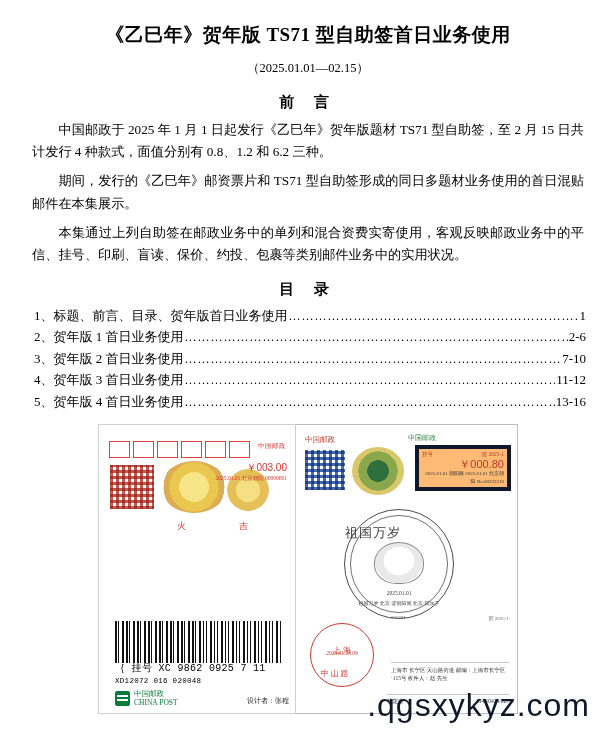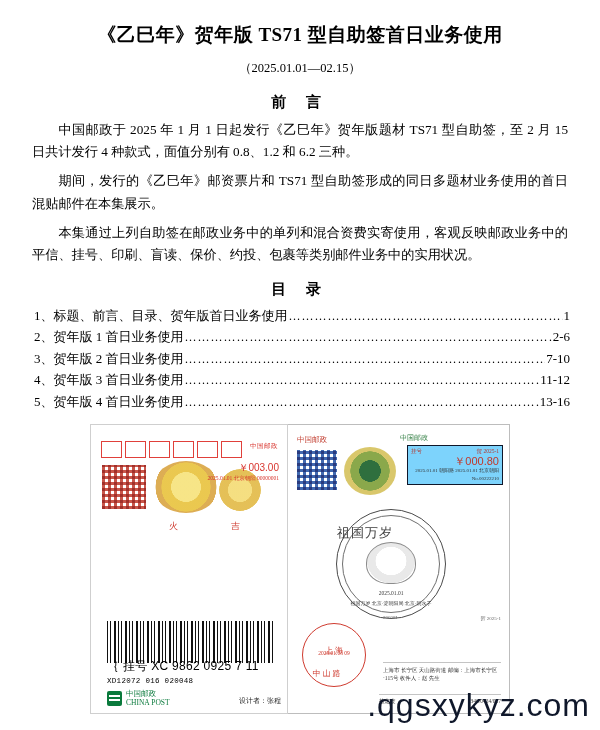--- a/index.html
+++ b/index.html
@@ -12,21 +12,21 @@
     background: #ffffff;
     font-family: "Liberation Serif", "DejaVu Serif", serif;
     color: #000000;
     overflow: hidden;
     position: relative;
   }
   .page {
     width: 600px;
     height: 730px;
     box-sizing: border-box;
-    padding: 16px 30px 0 30px;
+    padding: 16px 14px 0 30px;
     position: relative;
   }
   .doc-title {
     text-align: center;
     font-size: 19px;
     font-weight: bold;
     letter-spacing: 0.5px;
     margin: 6px 0 0 0;
     font-family: "Liberation Serif", "DejaVu Serif", serif;
   }
@@ -173,22 +173,22 @@
   .barcode {
     position: absolute;
     left: 16px; bottom: 50px;
     width: 166px; height: 42px;
     background: repeating-linear-gradient(90deg,
       #111 0 1.5px, #fff 1.5px 3px, #111 3px 4px, #fff 4px 7px, #111 7px 9px, #fff 9px 11px);
   }
   .barcode-num {
     position: absolute;
     left: 16px; bottom: 38px;
-    font-size: 12px;
-    font-family: Liberation Sans, sans-serif;
+    font-size: 10px;
+    font-family: Liberation Mono, monospace;
     letter-spacing: .3px;
   }
   .barcode-num2 {
     position: absolute;
     left: 16px; bottom: 28px;
     font-size: 7.5px;
     font-family: "Liberation Mono", monospace;
     letter-spacing: .3px;
   }
   .chinapost-logo {
@@ -250,24 +250,24 @@
     position: absolute;
     top: 22px; left: 56px;
     width: 52px; height: 48px;
     border-radius: 50%;
     background: radial-gradient(circle at 50% 50%, #2f6f3e 0 30%, #8aa84b 31% 55%, #d9c76b 56% 78%, rgba(255,255,255,0) 79%);
   }
   .ts71-label {
     position: absolute;
     top: 20px; right: 6px;
     width: 96px;
-    border: 1px solid #0f172a;
+    border: 4px solid #0f172a;
     box-sizing: border-box;
     padding: 2px 3px;
-    background: #7dd3fc;
+    background: #fdba74;
   }
   .ts71-top {
     display: flex;
     justify-content: space-between;
     font-size: 5.5px;
     color: #b3352c;
   }
   .ts71-amt {
     text-align: right;
     font-size: 11px;

